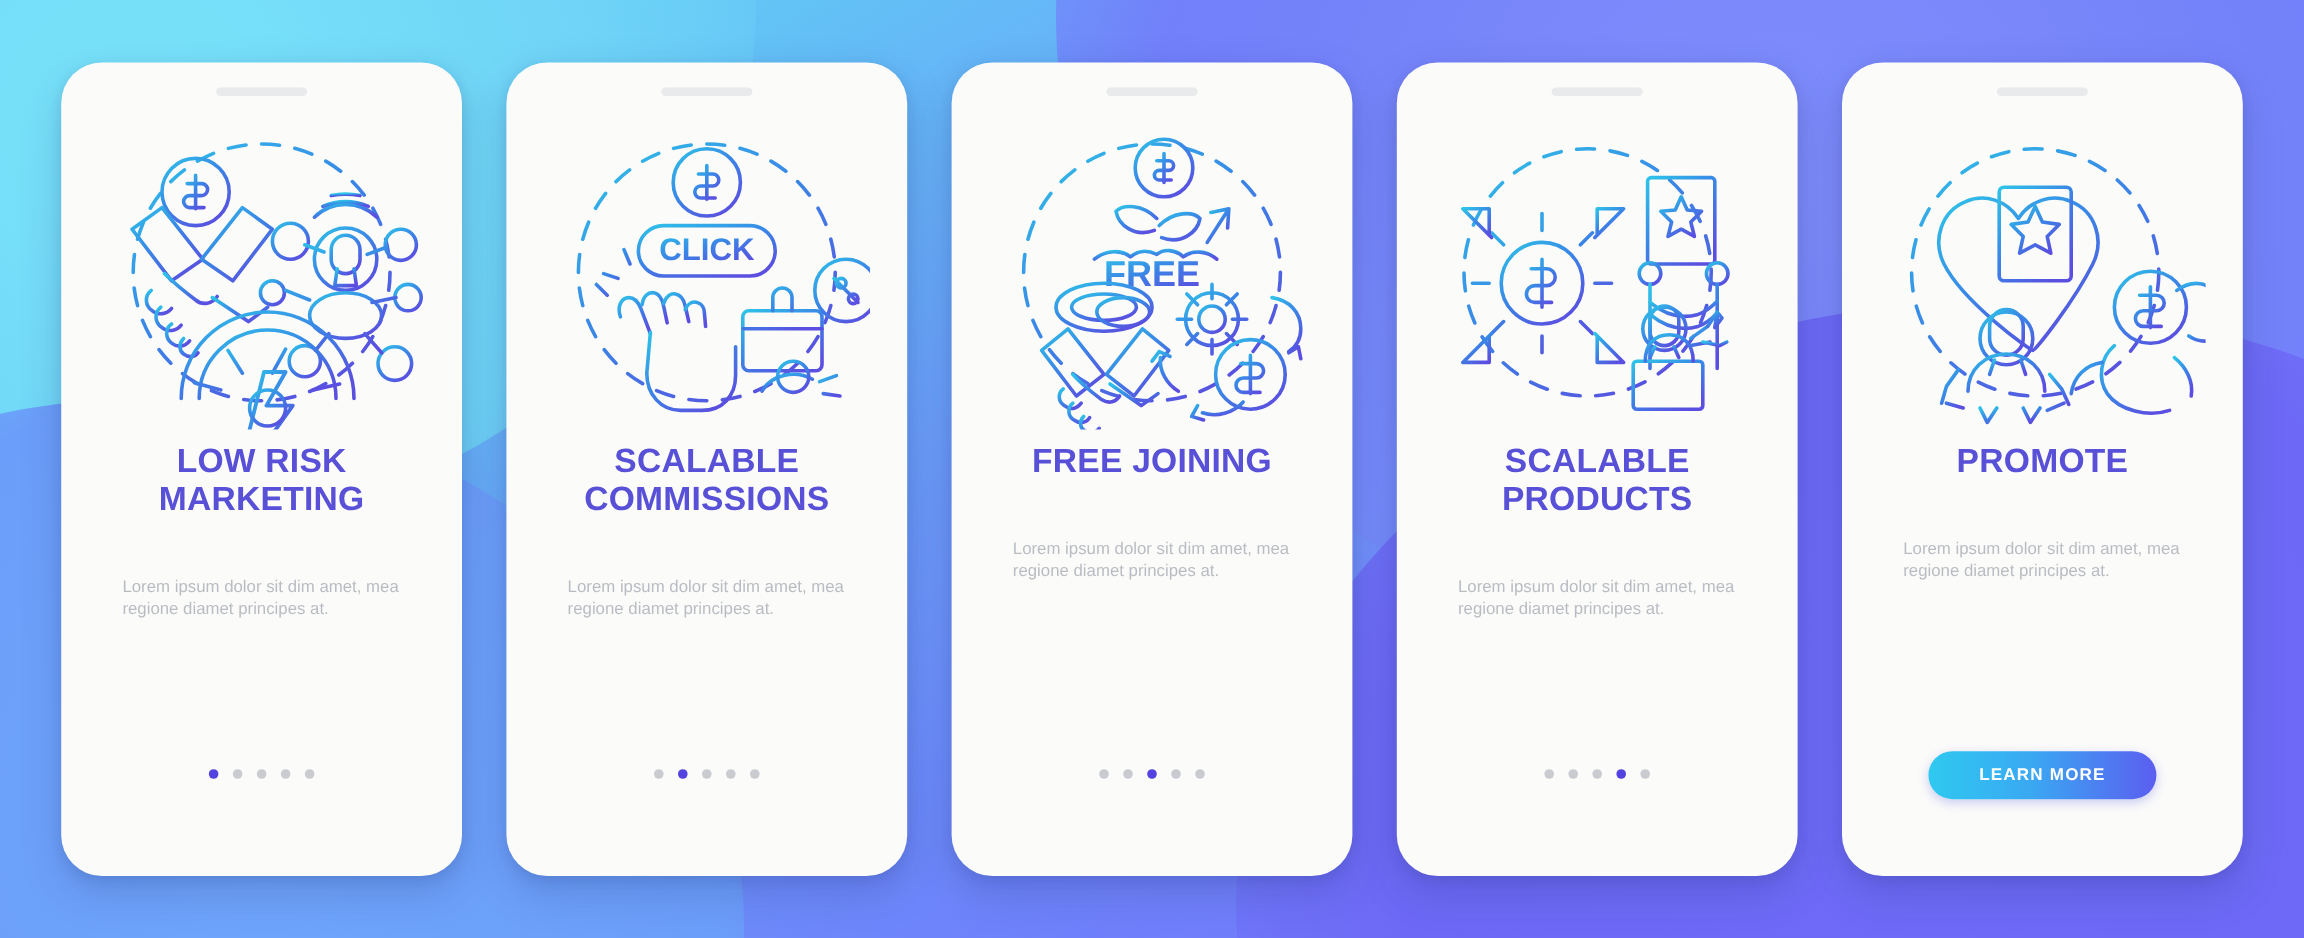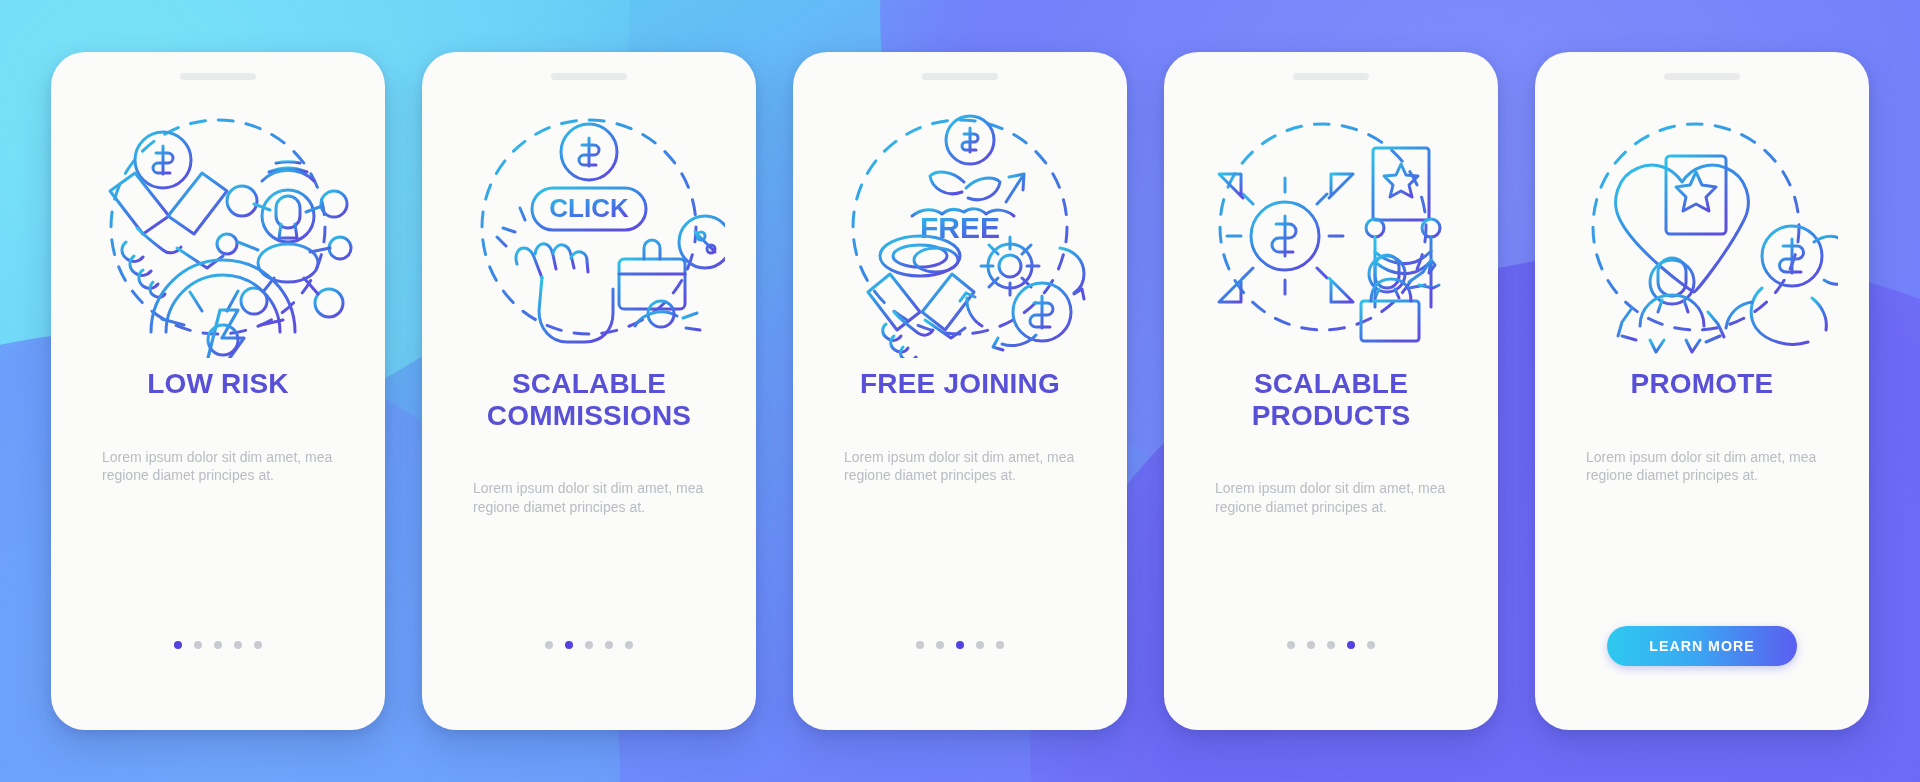--- a/index.html
+++ b/index.html
@@ -208,20 +208,21 @@
           <path d="M69 236a72 72 0 01144 0"></path>
           <path d="M84 236a57 57 0 01114 0"></path>
           <path d="M108 196l12 19 M156 195l-11 20 M80 223l22 6 M201 224l-22 5"></path>
           <path d="M126 262l12-48 18 0-16 28h22l-30 42" stroke-width="3.2"></path>
           <circle cx="141" cy="244" r="15"></circle>
         </g>
       </svg>
 
       <div class="card-title">
         <div>LOW RISK</div>
+        <div>MARKETING</div>
       </div>
 
       <div class="card-body">Lorem ipsum dolor sit dim amet, mea regione diamet principes at.</div>
 
       <div class="dots">
         <span class="dot active"></span>
         <span class="dot"></span>
         <span class="dot"></span>
         <span class="dot"></span>
         <span class="dot"></span>

